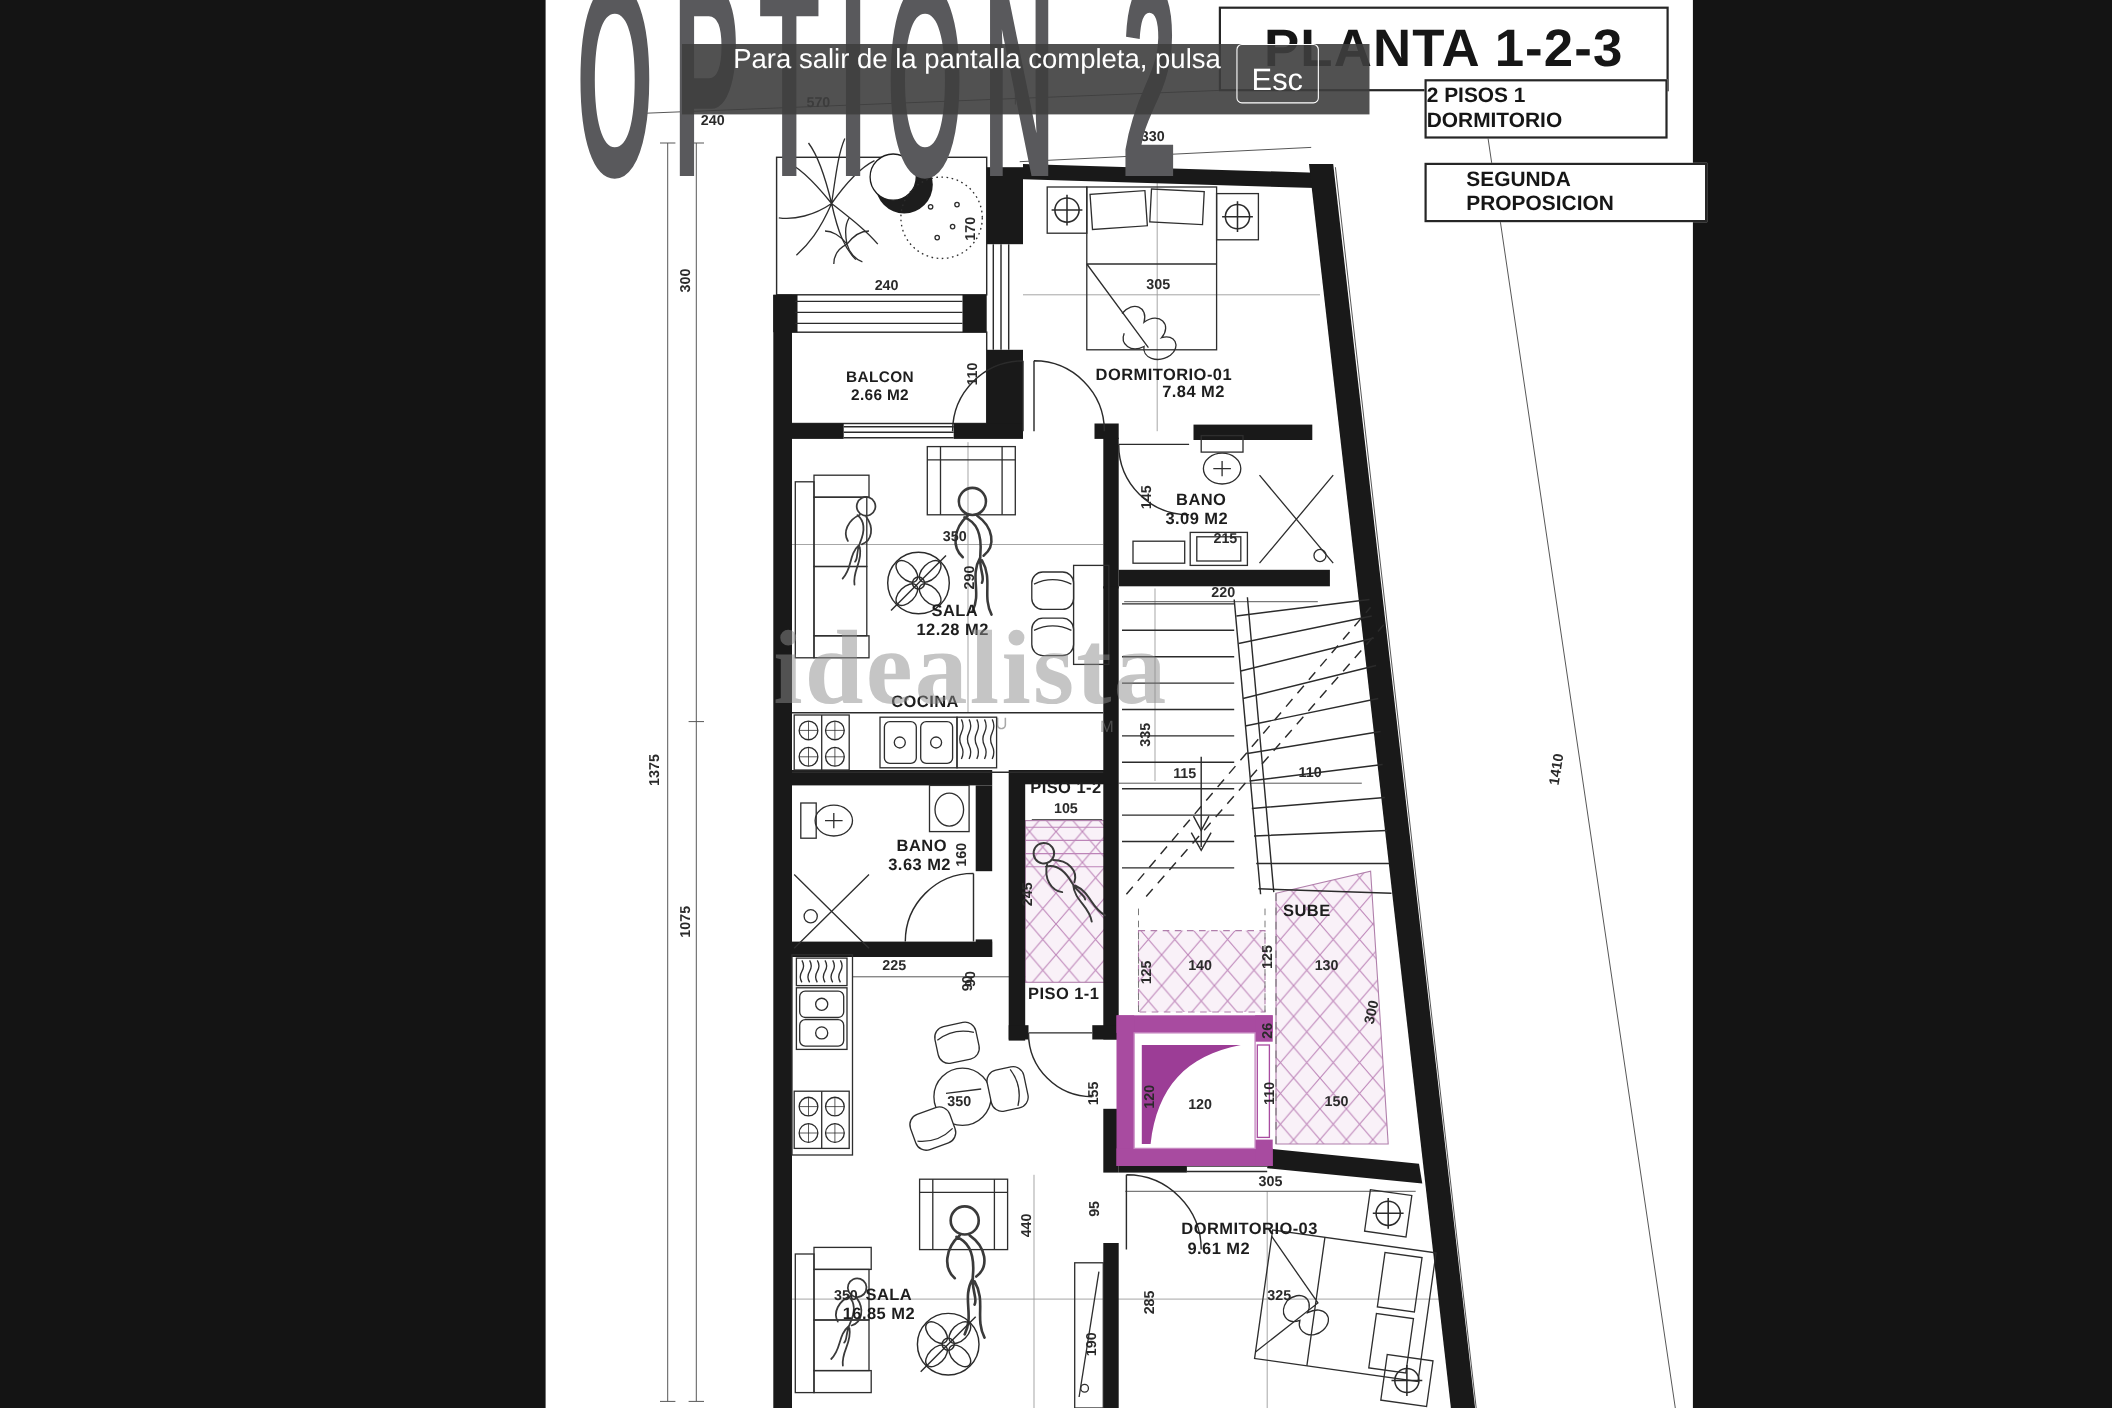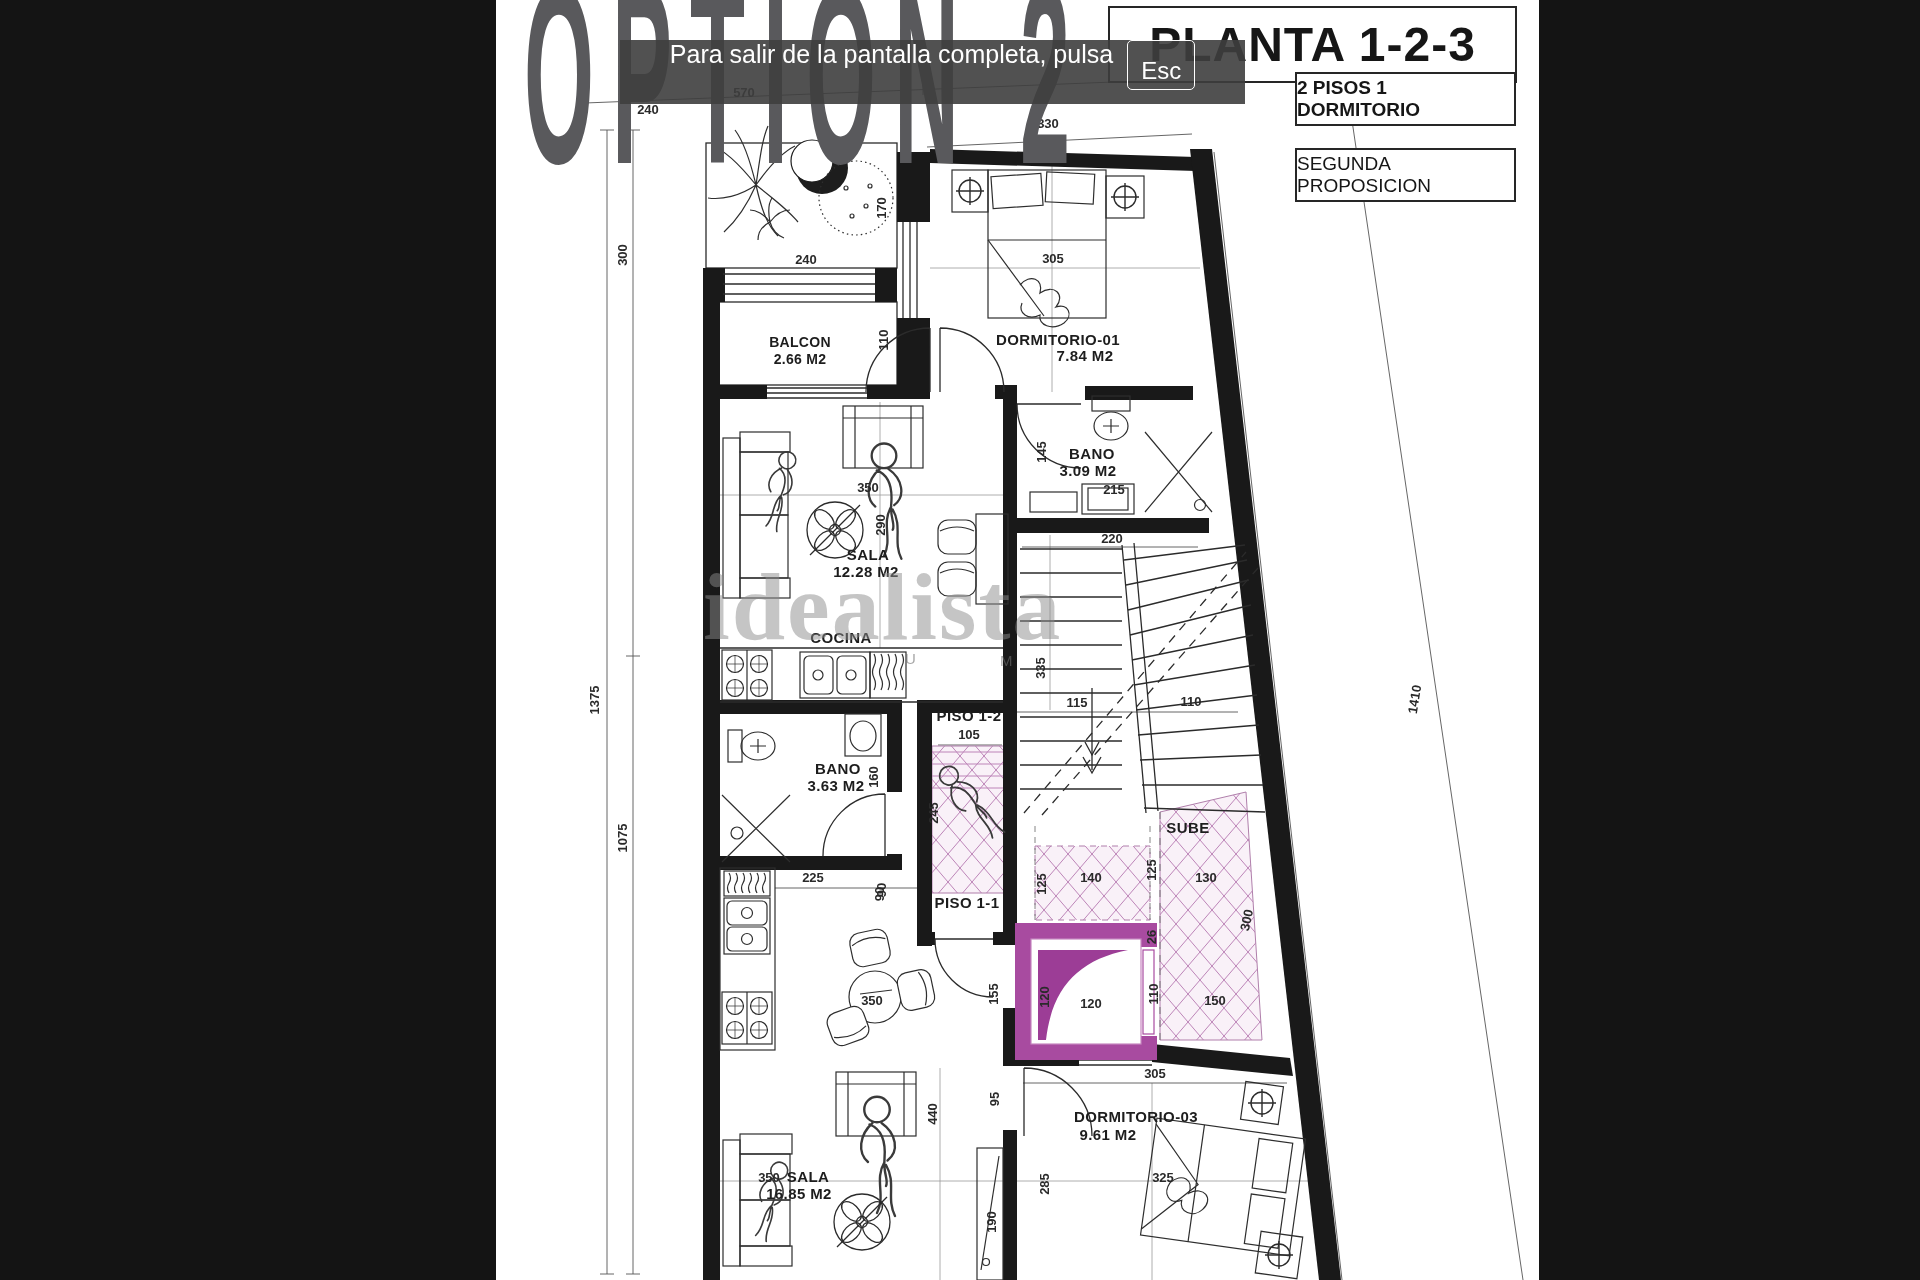--- a/index.html
+++ b/index.html
@@ -17,27 +17,27 @@
   .pw{fill:#a84ba0;stroke:none;}
   .furnn{stroke:#2e2e2e;stroke-width:1.2;fill:none;}
   .hatchline{stroke:#bd84b8;stroke-width:1;}
   #bigtitle{position:absolute;left:524px;top:-50px;color:#59595c;font-weight:bold;
     font-size:90px;letter-spacing:18px;line-height:1;transform:scaleY(2.8);
     transform-origin:top left;white-space:nowrap;}
   #toast{position:absolute;left:620px;top:40px;width:625px;height:64px;
     background:rgba(62,62,62,.9);color:#fff;display:flex;align-items:flex-start;
     justify-content:center;font-size:25px;z-index:30;}
   #toast .esckey{border:1.5px solid #fff;border-radius:5px;padding:16px 13px 4px;
-    margin-left:14px;font-size:24px;}
+    margin-left:14px;font-size:28px;}
   .panelbox{position:absolute;background:#fff;border:2px solid #262626;display:flex;
     align-items:center;justify-content:center;z-index:20;color:#161616;}
   #box-planta{left:1108px;top:6px;width:405px;height:73px;font-weight:bold;
     font-size:48px;letter-spacing:1px;}
   #box-sub1{left:1295px;top:72px;width:217px;height:50px;font-weight:bold;font-size:19px;}
-  #box-sub2{left:1295px;top:148px;width:217px;height:50px;font-weight:normal;font-size:19px;}
+  #box-sub2{left:1295px;top:148px;width:217px;height:50px;font-weight:bold;font-size:19px;padding-left:36px;}
   #wm{position:absolute;left:703px;top:551px;font-family:Liberation Serif, serif;
     font-weight:bold;font-size:96px;color:rgba(140,140,140,.5);letter-spacing:2px;z-index:10;}
   .wmfrag{position:absolute;font-size:15px;color:rgba(110,110,110,.6);z-index:10;}
 </style>
 </head>
 <body>
 
 <div id="stage">
 
   <div id="planwrap">

